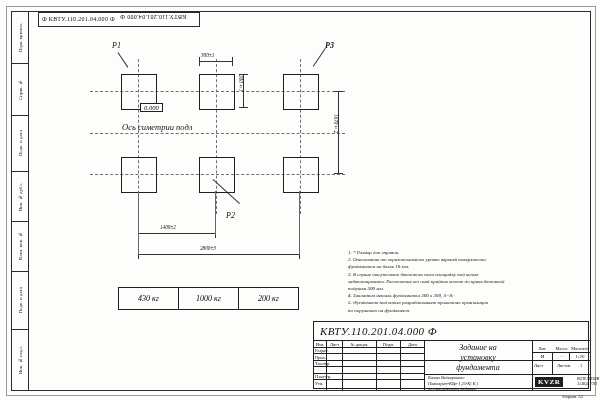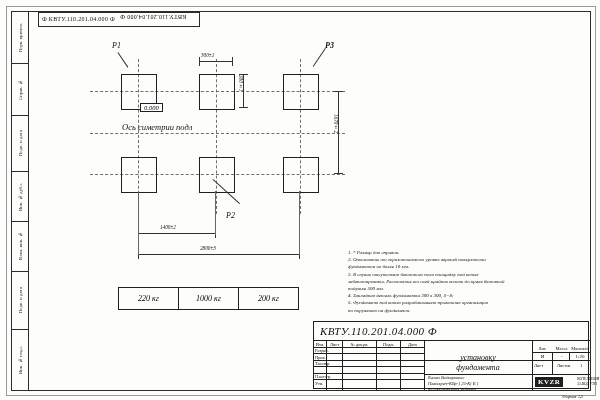--- a/index.html
+++ b/index.html
@@ -151,21 +151,21 @@
       <div>забетонировать. Расстояние от осей крайних колонн до краев бетонной</div>
       <div>подушки 500 мм.</div>
       <div>4. Закладная деталь фундамента  300 х 300,  S=8;</div>
       <div>5. Фундамент под котел разрабатывает проектная организация</div>
       <div>по поручению на фундамент.</div>
     </div>
 
     <table class="loads" style="left:90px;top:276px;">
       <tbody>
       <tr>
-        <td class="v">220 кг</td>
+        <td class="v">430 кг</td>
         <td class="v">1000 кг</td>
         <td class="v">200 кг</td>
       </tr>
     </tbody>
       </table>
 
     <div class="tb">
 
       <div class="ln" style="left:0;top:18px;width:276px;height:1px;"></div>
       <div class="ln" style="left:0;top:24.5px;width:110px;height:1px;"></div>
@@ -196,20 +196,21 @@
       <div class="t c" style="left:29px;top:19.5px;width:33px;">№ докум.</div>
       <div class="t c" style="left:63px;top:19.5px;width:23px;">Подп.</div>
       <div class="t c" style="left:87px;top:19.5px;width:23px;">Дата</div>
 
       <div class="t" style="left:1px;top:26px;">Разраб.</div>
       <div class="t" style="left:1px;top:32.5px;">Пров.</div>
       <div class="t" style="left:1px;top:39px;">Т.контр.</div>
       <div class="t" style="left:1px;top:52px;">Н.контр.</div>
       <div class="t" style="left:1px;top:58.5px;">Утв.</div>
 
+      <div class="tbtitle" style="left:114px;top:20px;">Задание на</div>
       <div class="tbtitle" style="left:114px;top:40px;">фундамента</div>
       <div class="tbtitle" style="left:114px;top:30px;">установку</div>
 
       <div class="small-it" style="left:114px;top:53px;">Камаз Вейкорвинас</div>
       <div class="small-it" style="left:114px;top:59px;">Heatexpert-КВр-1,25-К( К )</div>
       <div class="small-it" style="left:114px;top:63.5px;">по техническому заданию</div>
 
       <div class="t c" style="left:219px;top:24px;width:19px;">Лит.</div>
       <div class="t c" style="left:239px;top:24px;width:17px;">Масса</div>
       <div class="t c" style="left:256px;top:24px;width:20px;">Масштаб</div>

